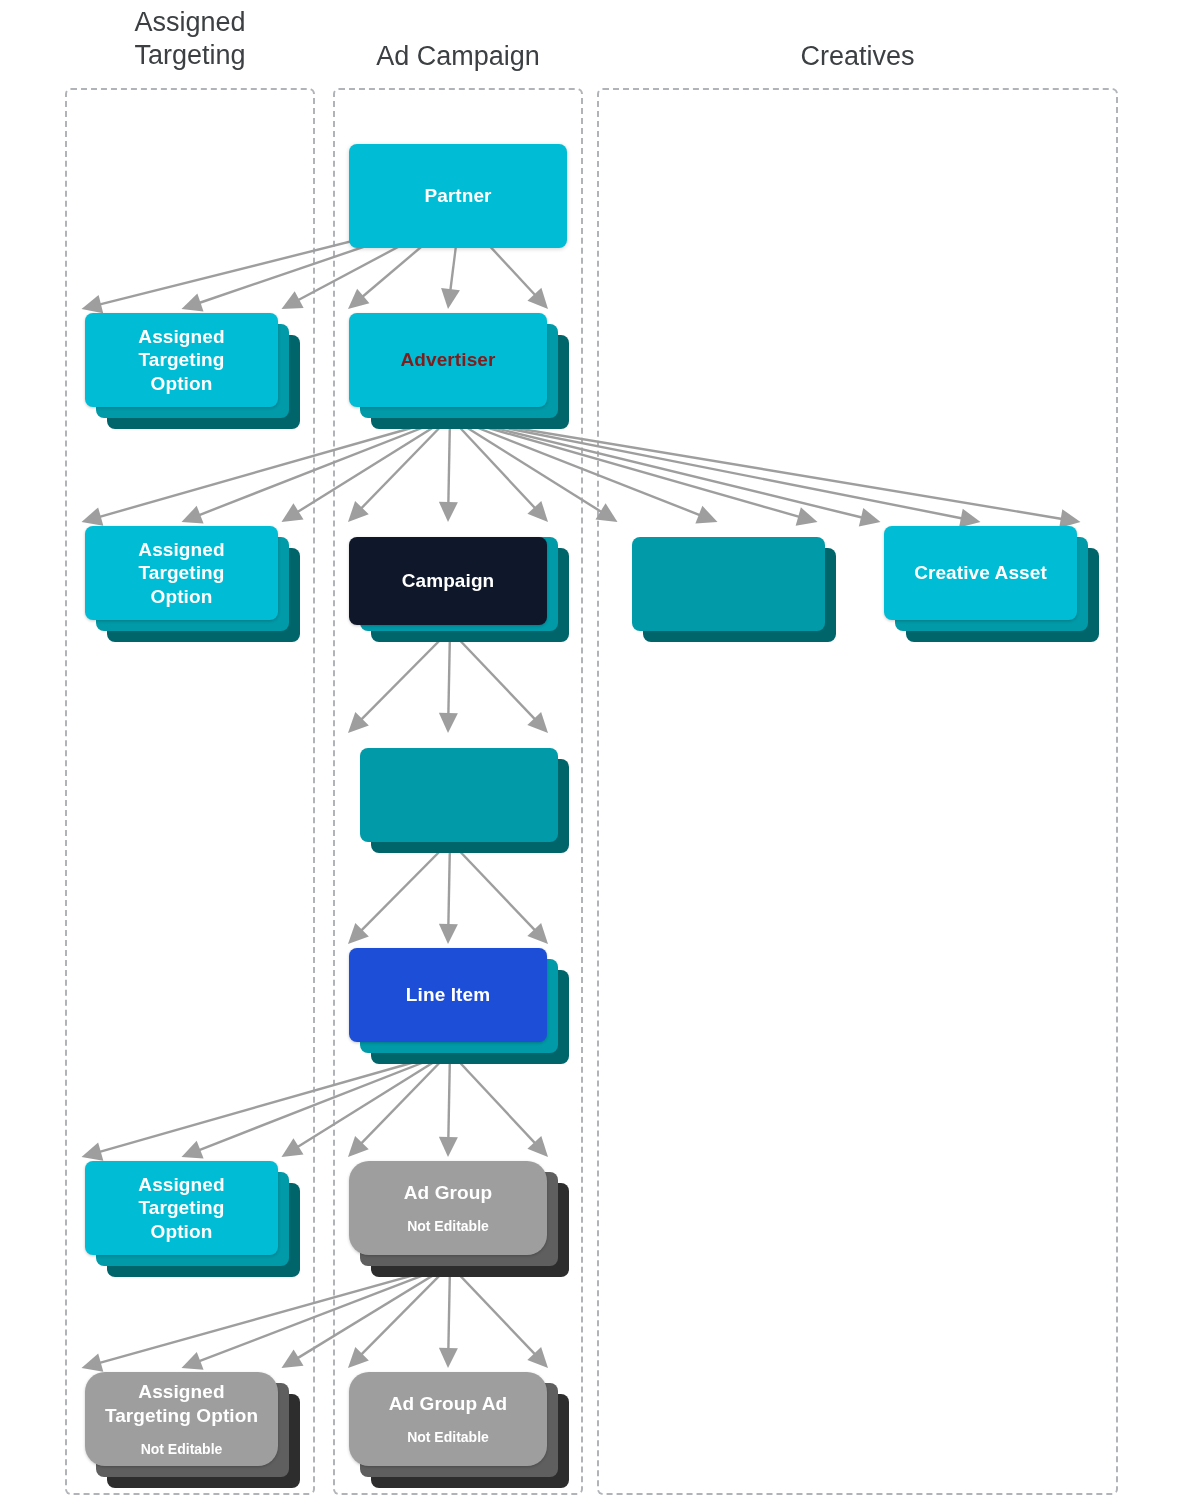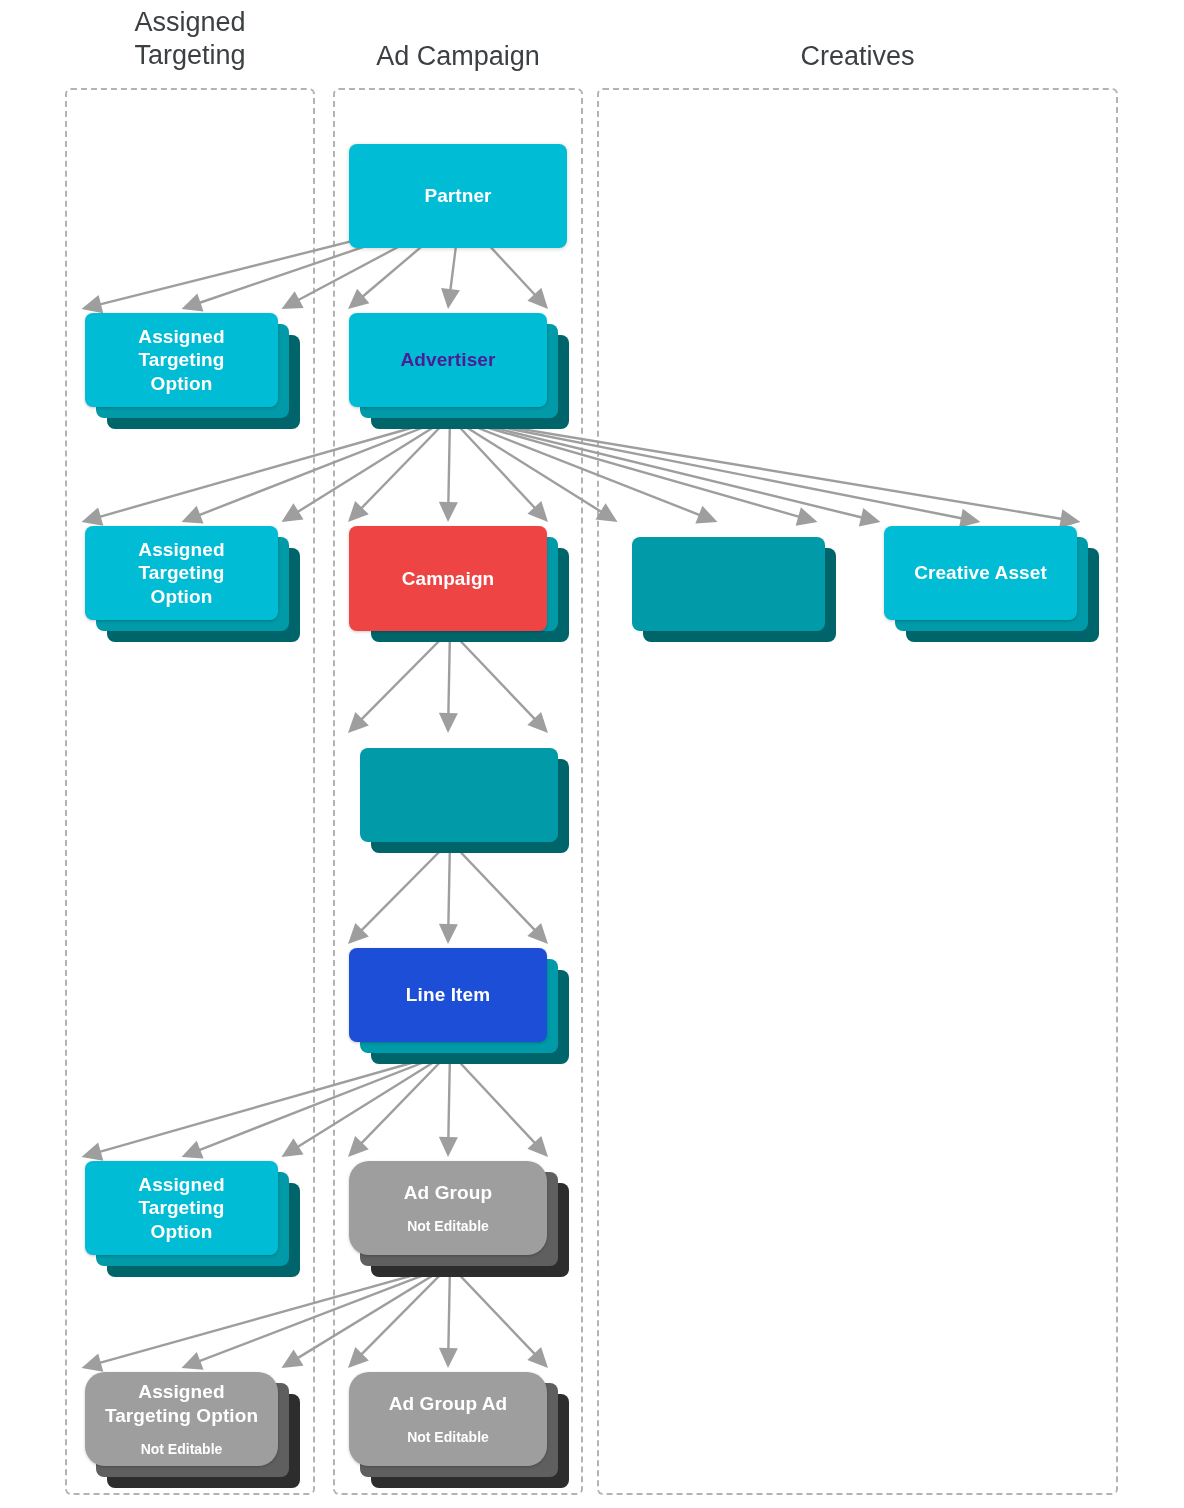--- a/index.html
+++ b/index.html
@@ -222,38 +222,38 @@
             <div>Assigned</div>
             <div>Targeting</div>
             <div>Option</div>
           </div>
         </div>
       </div>
       <div class="node" style="left: 349px; top: 313px; width: 220px; height: 116px;">
         <div class="layer back2" style="left: 22px; top: 22px; width: 198px; height: 94px; background: rgb(0, 101, 107);"></div>
         <div class="layer back1" style="left: 11px; top: 11px; width: 198px; height: 94px; background: rgb(0, 154, 168);"></div>
         <div class="layer front" style="left: 0px; top: 0px; width: 198px; height: 94px; background: rgb(0, 188, 212);">
-          <div class="title" style="color: #4c1d95;">Advertiser</div>
+          <div class="title" style="color: #7f1d1d;">Advertiser</div>
         </div>
       </div>
       <div class="node" style="left: 85px; top: 526px; width: 215px; height: 116px;">
         <div class="layer back2" style="left: 22px; top: 22px; width: 193px; height: 94px; background: rgb(0, 101, 107);"></div>
         <div class="layer back1" style="left: 11px; top: 11px; width: 193px; height: 94px; background: rgb(0, 154, 168);"></div>
         <div class="layer front" style="left: 0px; top: 0px; width: 193px; height: 94px; background: rgb(0, 188, 212);">
           <div class="title" style="color: rgb(255, 255, 255);">
             <div>Assigned</div>
             <div>Targeting</div>
             <div>Option</div>
           </div>
         </div>
       </div>
       <div class="node" style="left: 349px; top: 526px; width: 220px; height: 116px;">
         <div class="layer back2" style="left: 22px; top: 22px; width: 198px; height: 94px; background: rgb(0, 101, 107);"></div>
         <div class="layer back1" style="left: 11px; top: 11px; width: 198px; height: 94px; background: rgb(0, 154, 168);"></div>
-        <div class="layer front" style="left: 0px; top: 0px; width: 198px; height: 105px; background: #ef4444;">
+        <div class="layer front" style="left: 0px; top: 11px; width: 198px; height: 88px; background: #0f172a;">
           <div class="title" style="color: rgb(255, 255, 255);">Campaign</div>
         </div>
       </div>
       <div class="node" style="left: 621px; top: 526px; width: 215px; height: 116px;">
         <div class="layer back2" style="left: 22px; top: 22px; width: 193px; height: 94px; background: rgb(0, 101, 107);"></div>
         <div class="layer back1" style="left: 11px; top: 11px; width: 193px; height: 94px; background: rgb(0, 154, 168);"></div>
       </div>
       <div class="node" style="left: 884px; top: 526px; width: 215px; height: 116px;">
         <div class="layer back2" style="left: 22px; top: 22px; width: 193px; height: 94px; background: rgb(0, 101, 107);"></div>
         <div class="layer back1" style="left: 11px; top: 11px; width: 193px; height: 94px; background: rgb(0, 154, 168);"></div>

